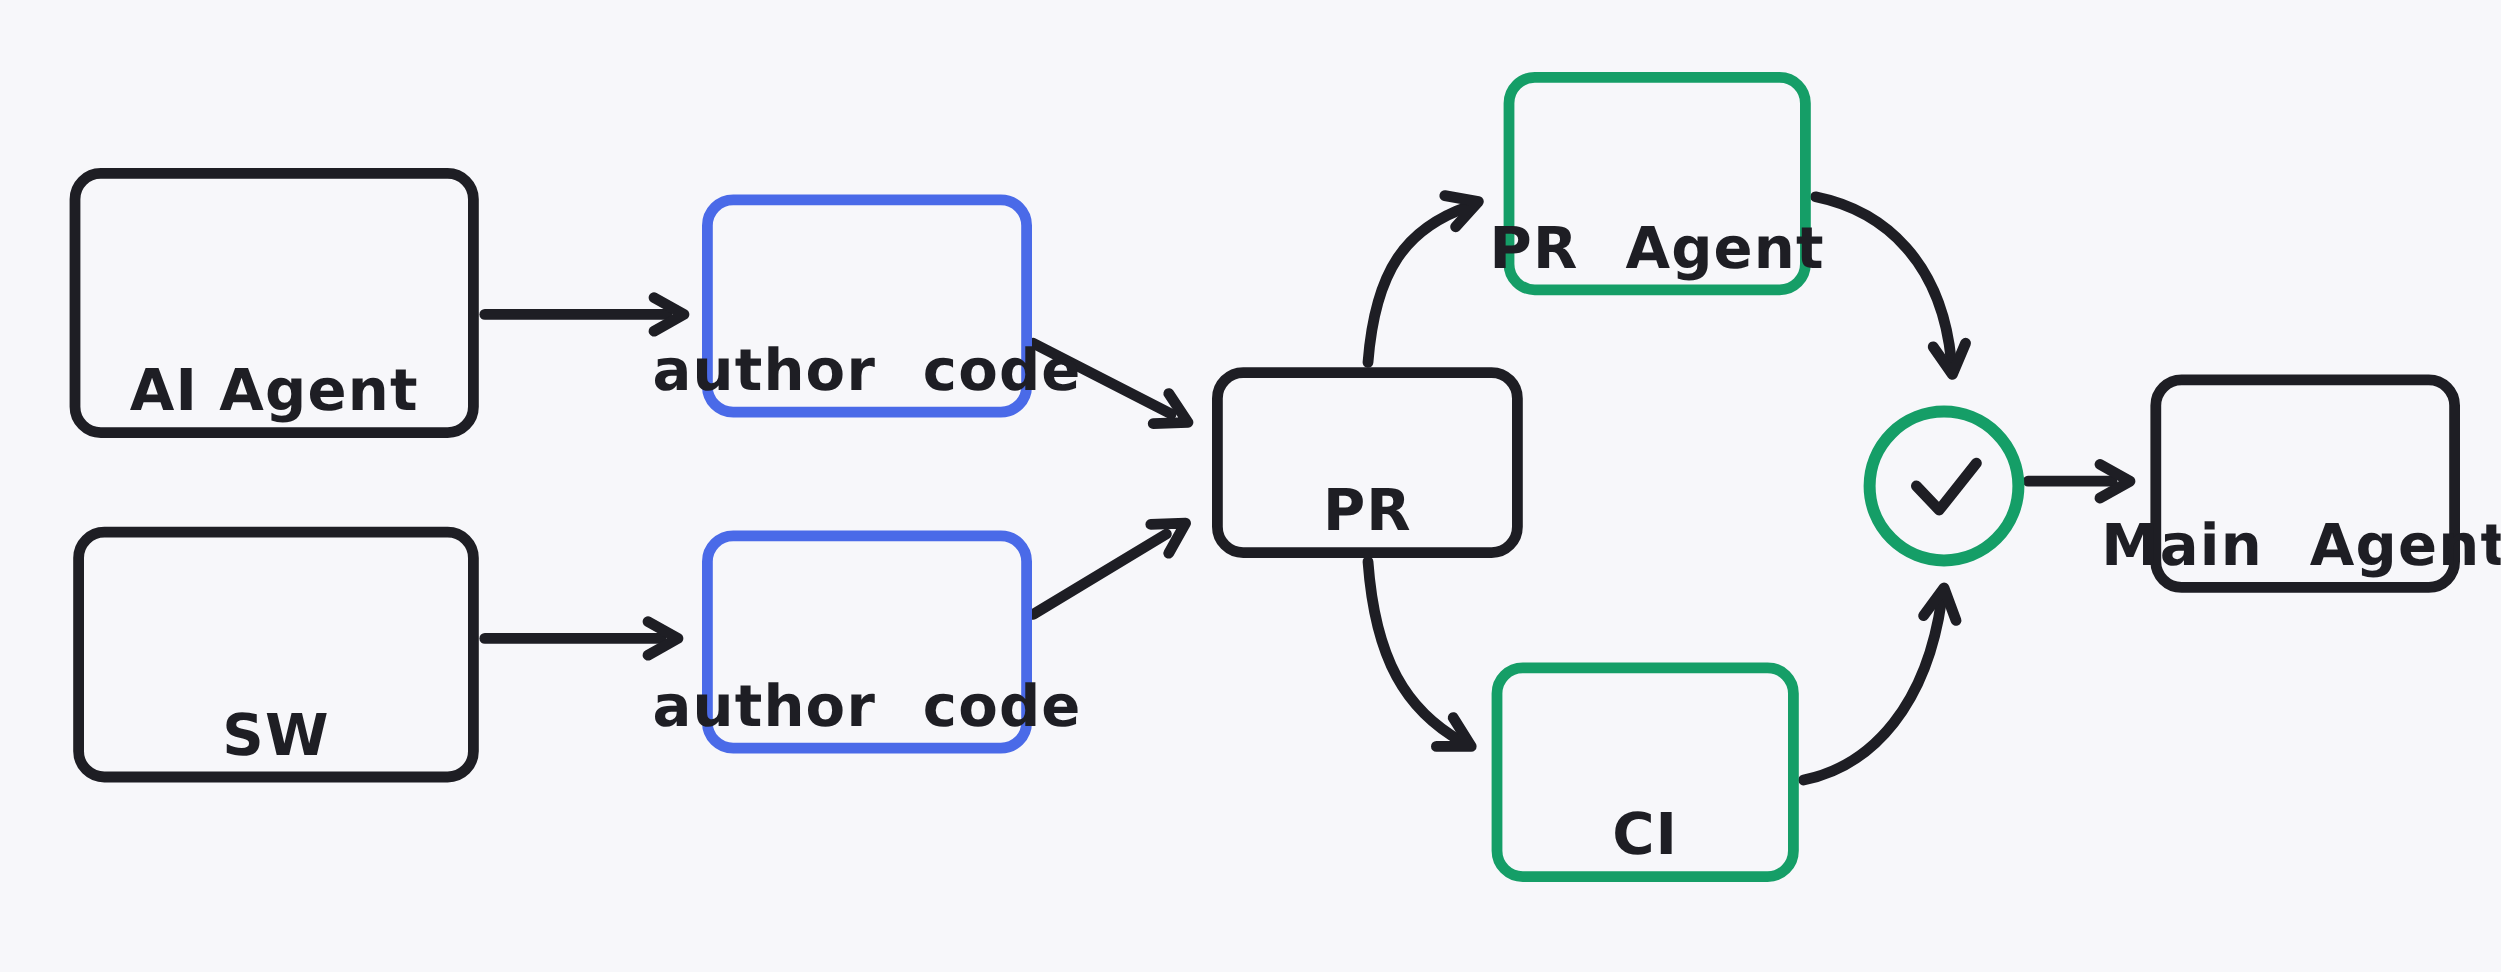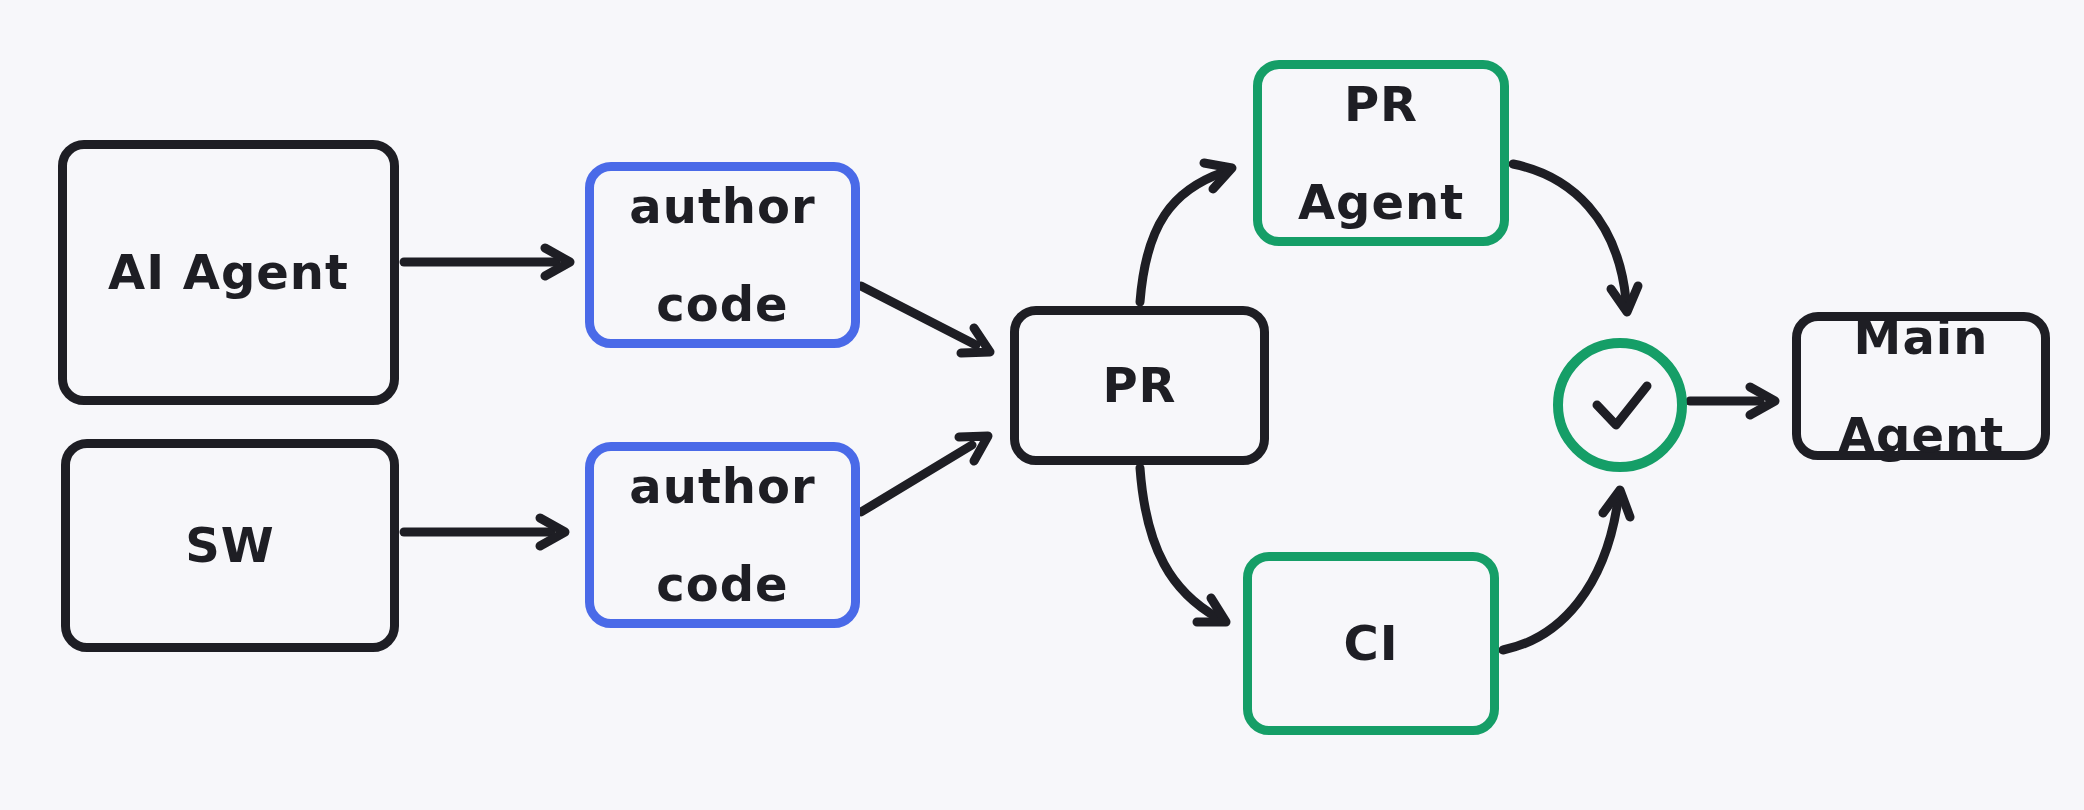--- a/index.html
+++ b/index.html
@@ -24,22 +24,22 @@
     stroke-linecap: round;
     stroke-linejoin: round;
   }
   .node {
     position: absolute;
     box-sizing: border-box;
     border: 9px solid #1e1e24;
     border-radius: 26px;
     background: transparent;
     display: flex;
-    flex-direction: column;
-    align-items: center;
+    flex-direction: row;
+    align-items: flex-end;
     justify-content: center;
     text-align: center;
     color: #1e1e24;
     font-size: 48px;
     font-weight: 700;
     line-height: 1.22;
     letter-spacing: 1px;
     gap: 39px;
   }
   .node.b-blue  { border-color: #4a6ae8; }
@@ -102,21 +102,21 @@
     <g>
       <path d="M 1503 650 C 1562 638 1606 585 1618 500"></path>
       <path d="M 1630 517 L 1620 490 L 1603 513"></path>
     </g>
     <g>
       <path d="M 1690 401 L 1760 401"></path>
       <path d="M 1750 387 L 1775 401 L 1750 415"></path>
     </g>
   </svg>
 
-  <div class="node" style="left:58px; top:140px; width:341px; height:265px;">
+  <div class="node" style="left:58px; top:140px; width:341px; height:225px;">
     <span class="line">AI Agent</span>
   </div>
 
   <div class="node" style="left:61px; top:408px; width:338px; height:213px;margin-top:31px;">
     <span class="line">SW</span>
   </div>
 
   <div class="node b-blue" style="left:585px; top:162px; width:275px; height:186px;">
     <span class="line">author</span>
     <span class="line">code</span>
@@ -139,18 +139,18 @@
   <div class="node b-green" style="left:1243px; top:552px; width:256px; height:183px;">
     <span class="line">CI</span>
   </div>
 
   <div class="check-circle" style="left:1553px; top:338px;">
     <svg width="114" height="114" viewBox="10 10 114 114">
       <path d="M 44 67 L 63 87 L 94 48"></path>
     </svg>
   </div>
 
-  <div class="node" style="left:1792px; top:312px; width:258px; height:148px;">
+  <div class="node" style="left:1792px; top:312px; width:258px; height:182px;">
     <span class="line">Main</span>
     <span class="line">Agent</span>
   </div>
 
 </div>
 
 </body></html>

